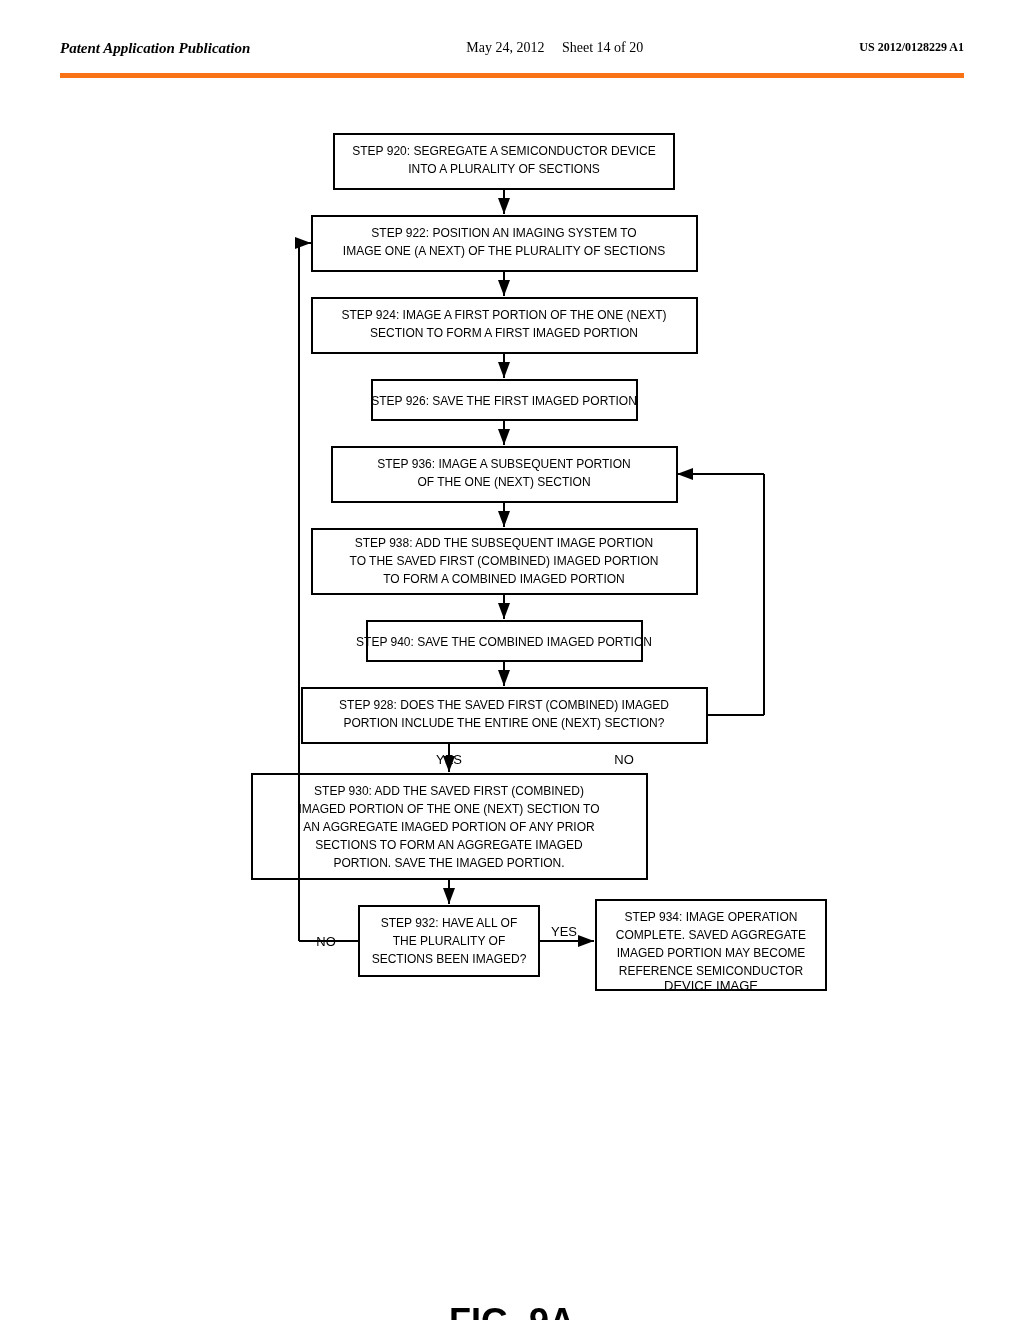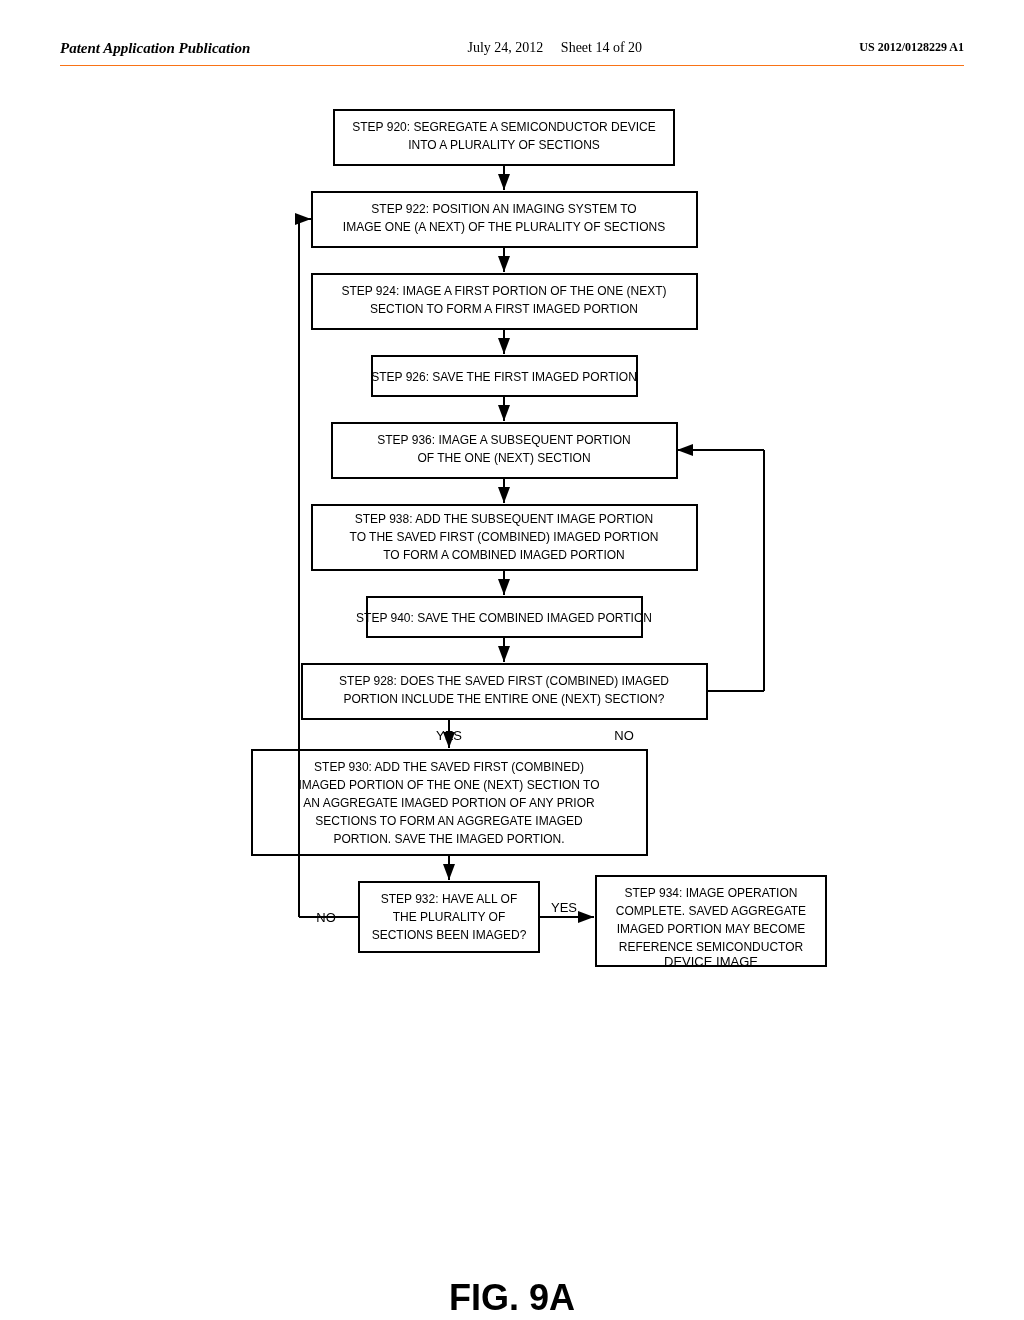--- a/index.html
+++ b/index.html
@@ -17,23 +17,23 @@
       min-height: 1320px;
       background: #fff;
       padding: 40px 60px 40px 60px;
       position: relative;
     }
 
     .header {
       display: flex;
       justify-content: space-between;
       align-items: flex-start;
-      margin-bottom: 34px;
-      border-bottom: 1px solid #f97316;
-      padding-bottom: 8px;
+      margin-bottom: 46px;
+      border-bottom: 5px solid #f97316;
+      padding-bottom: 16px;
     }
 
     .header-left {
       font-weight: bold;
       font-size: 15px;
       font-style: italic;
     }
 
     .header-center {
       font-size: 14px;
@@ -64,21 +64,21 @@
 </head>
 <body>
 
 <div class="page">
 
   <div class="header">
     <div class="header-left">
       <span>Patent Application Publication</span>
     </div>
     <div class="header-center">
-      <span>July 24, 2012</span>
+      <span>May 24, 2012</span>
       &nbsp;&nbsp;&nbsp;
       <span>Sheet 14 of 20</span>
     </div>
     <div class="header-right">
       <span>US 2012/0128229 A1</span>
     </div>
   </div>
 
   <div class="diagram-area">
     <svg width="860" height="1130" xmlns="http://www.w3.org/2000/svg">

